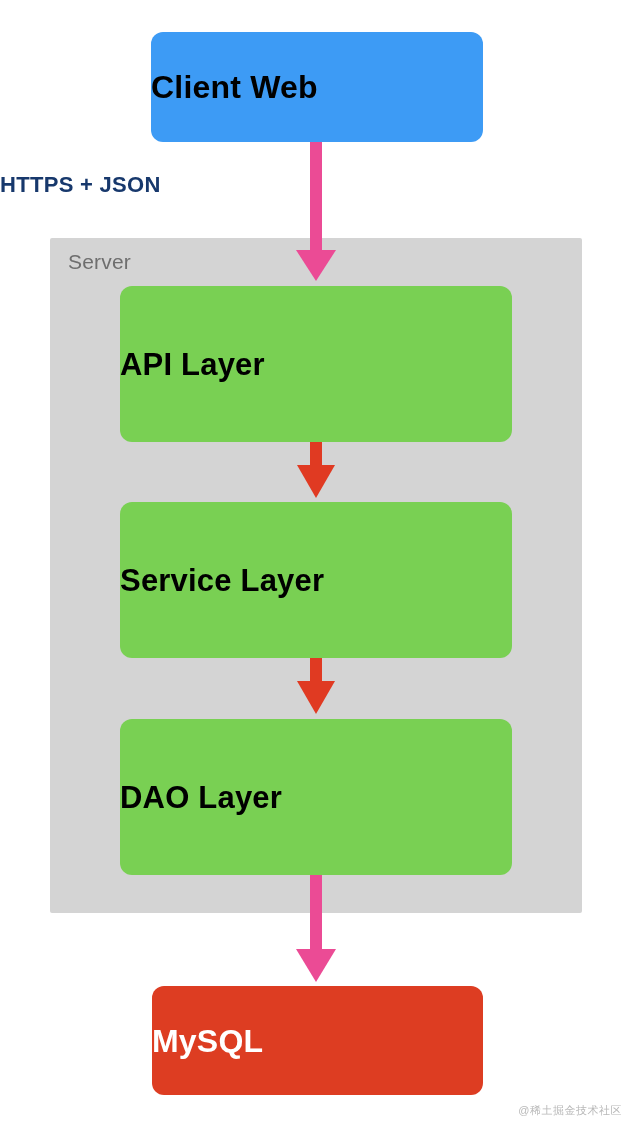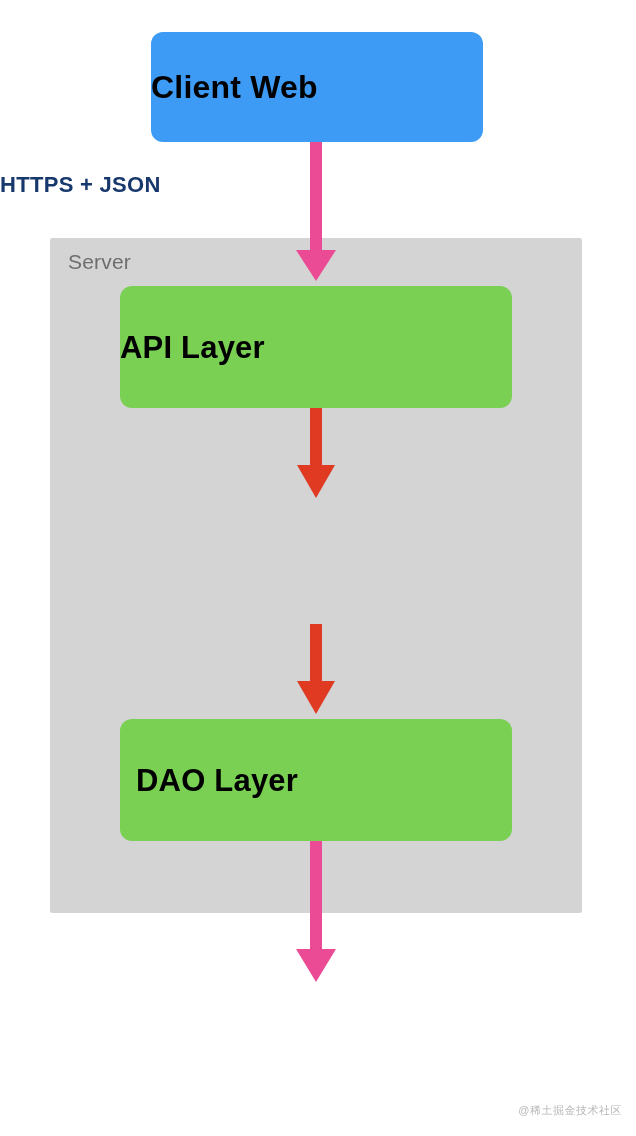--- a/index.html
+++ b/index.html
@@ -71,31 +71,31 @@
     font-size: 21px;
     color: #6e6e6e;
     font-weight: normal;
     letter-spacing: 0.2px;
   }
 
   
   .node-green {
     left: 120px;
     width: 392px;
-    height: 122px;
+    height: 156px;
     background: #79d053;
     border-radius: 12px;
   }
   .node-green .node-label {
     color: #000000;
     font-size: 31px;
   }
   #node-api    { top: 286px; }
   #node-service{ top: 502px; }
-  #node-dao    { top: 719px; padding-left: 16px; }
+  #node-dao    { top: 719px; }
 
   
   #node-mysql {
     left: 152px;
     top: 986px;
     width: 331px;
     height: 109px;
     background: #dd3d22;
     border-radius: 12px;
   }
@@ -173,21 +173,27 @@
   <div class="node" id="node-client">
     <span class="node-label">Client Web</span>
   </div>
 
   <div id="edge-label-https">HTTPS + JSON</div>
 
   <div class="node node-green" id="node-api">
     <span class="node-label">API Layer</span>
   </div>
 
+  <div class="node node-green" id="node-service">
+    <span class="node-label">Service Layer</span>
+  </div>
 
   <div class="node node-green" id="node-dao">
     <span class="node-label">DAO Layer</span>
   </div>
 
+  <div class="node" id="node-mysql">
+    <span class="node-label">MySQL</span>
+  </div>
 
   <div id="watermark">@稀土掘金技术社区</div>
 
 </div>
 
 </body></html>

